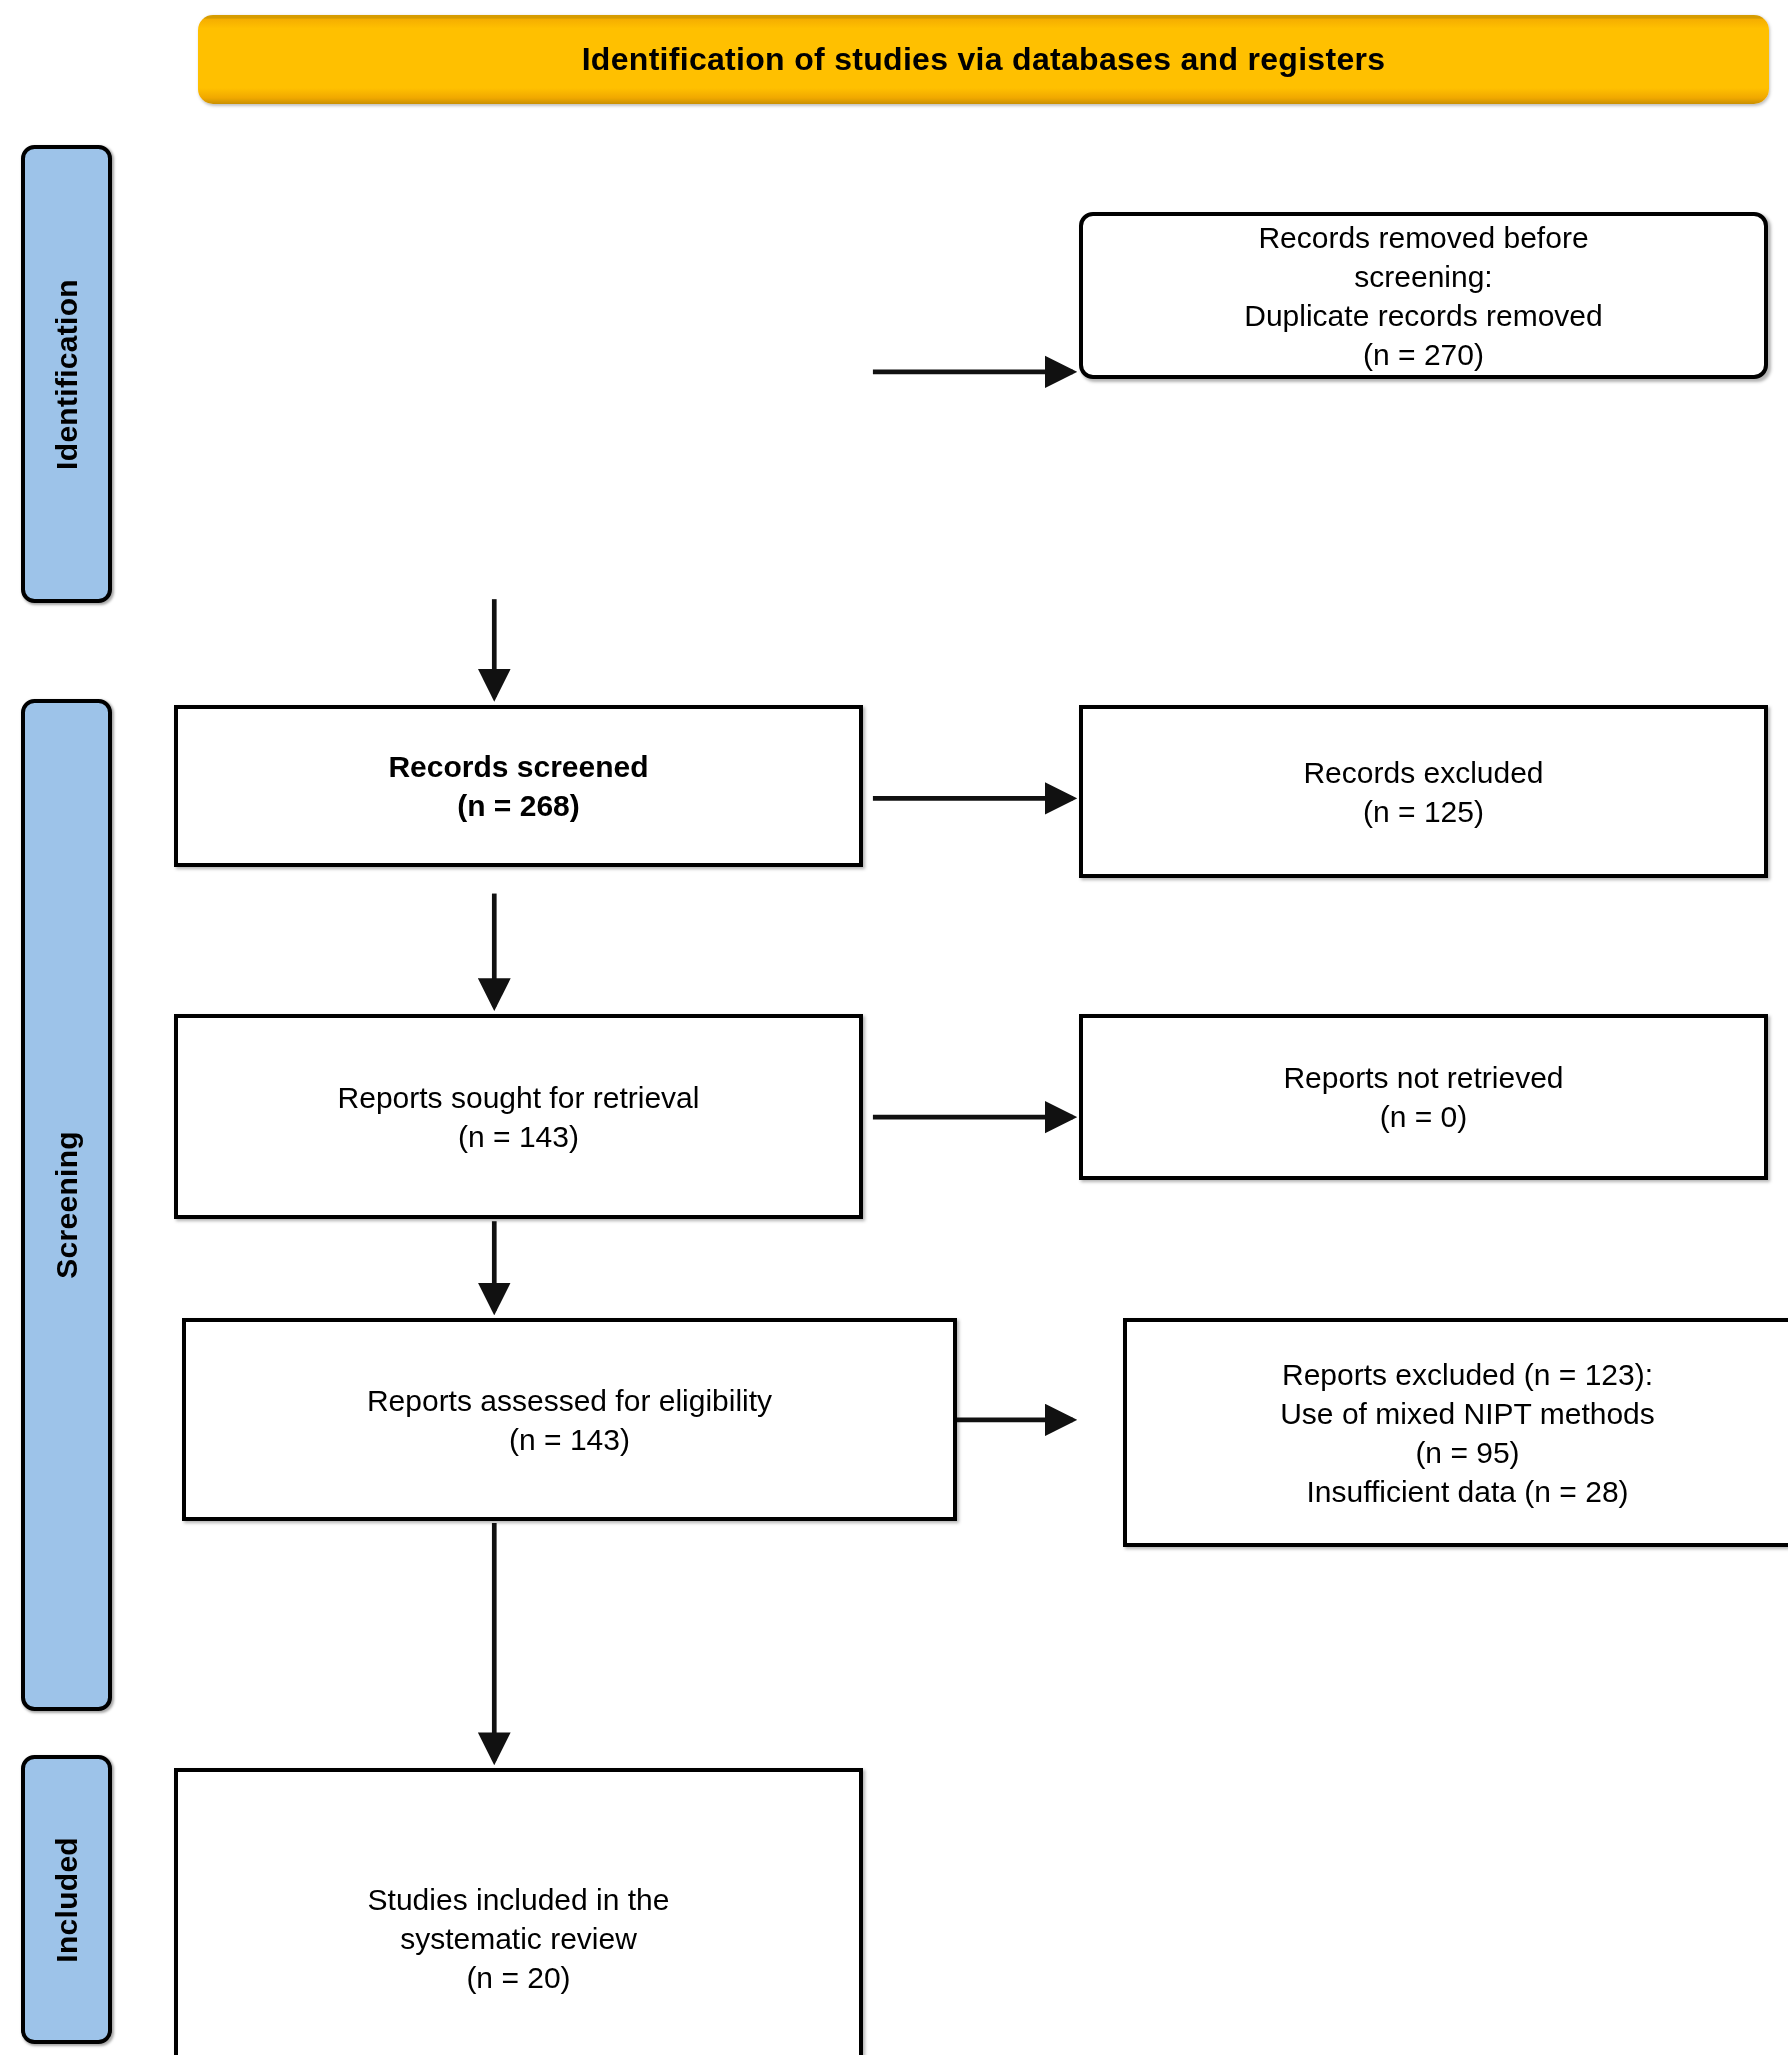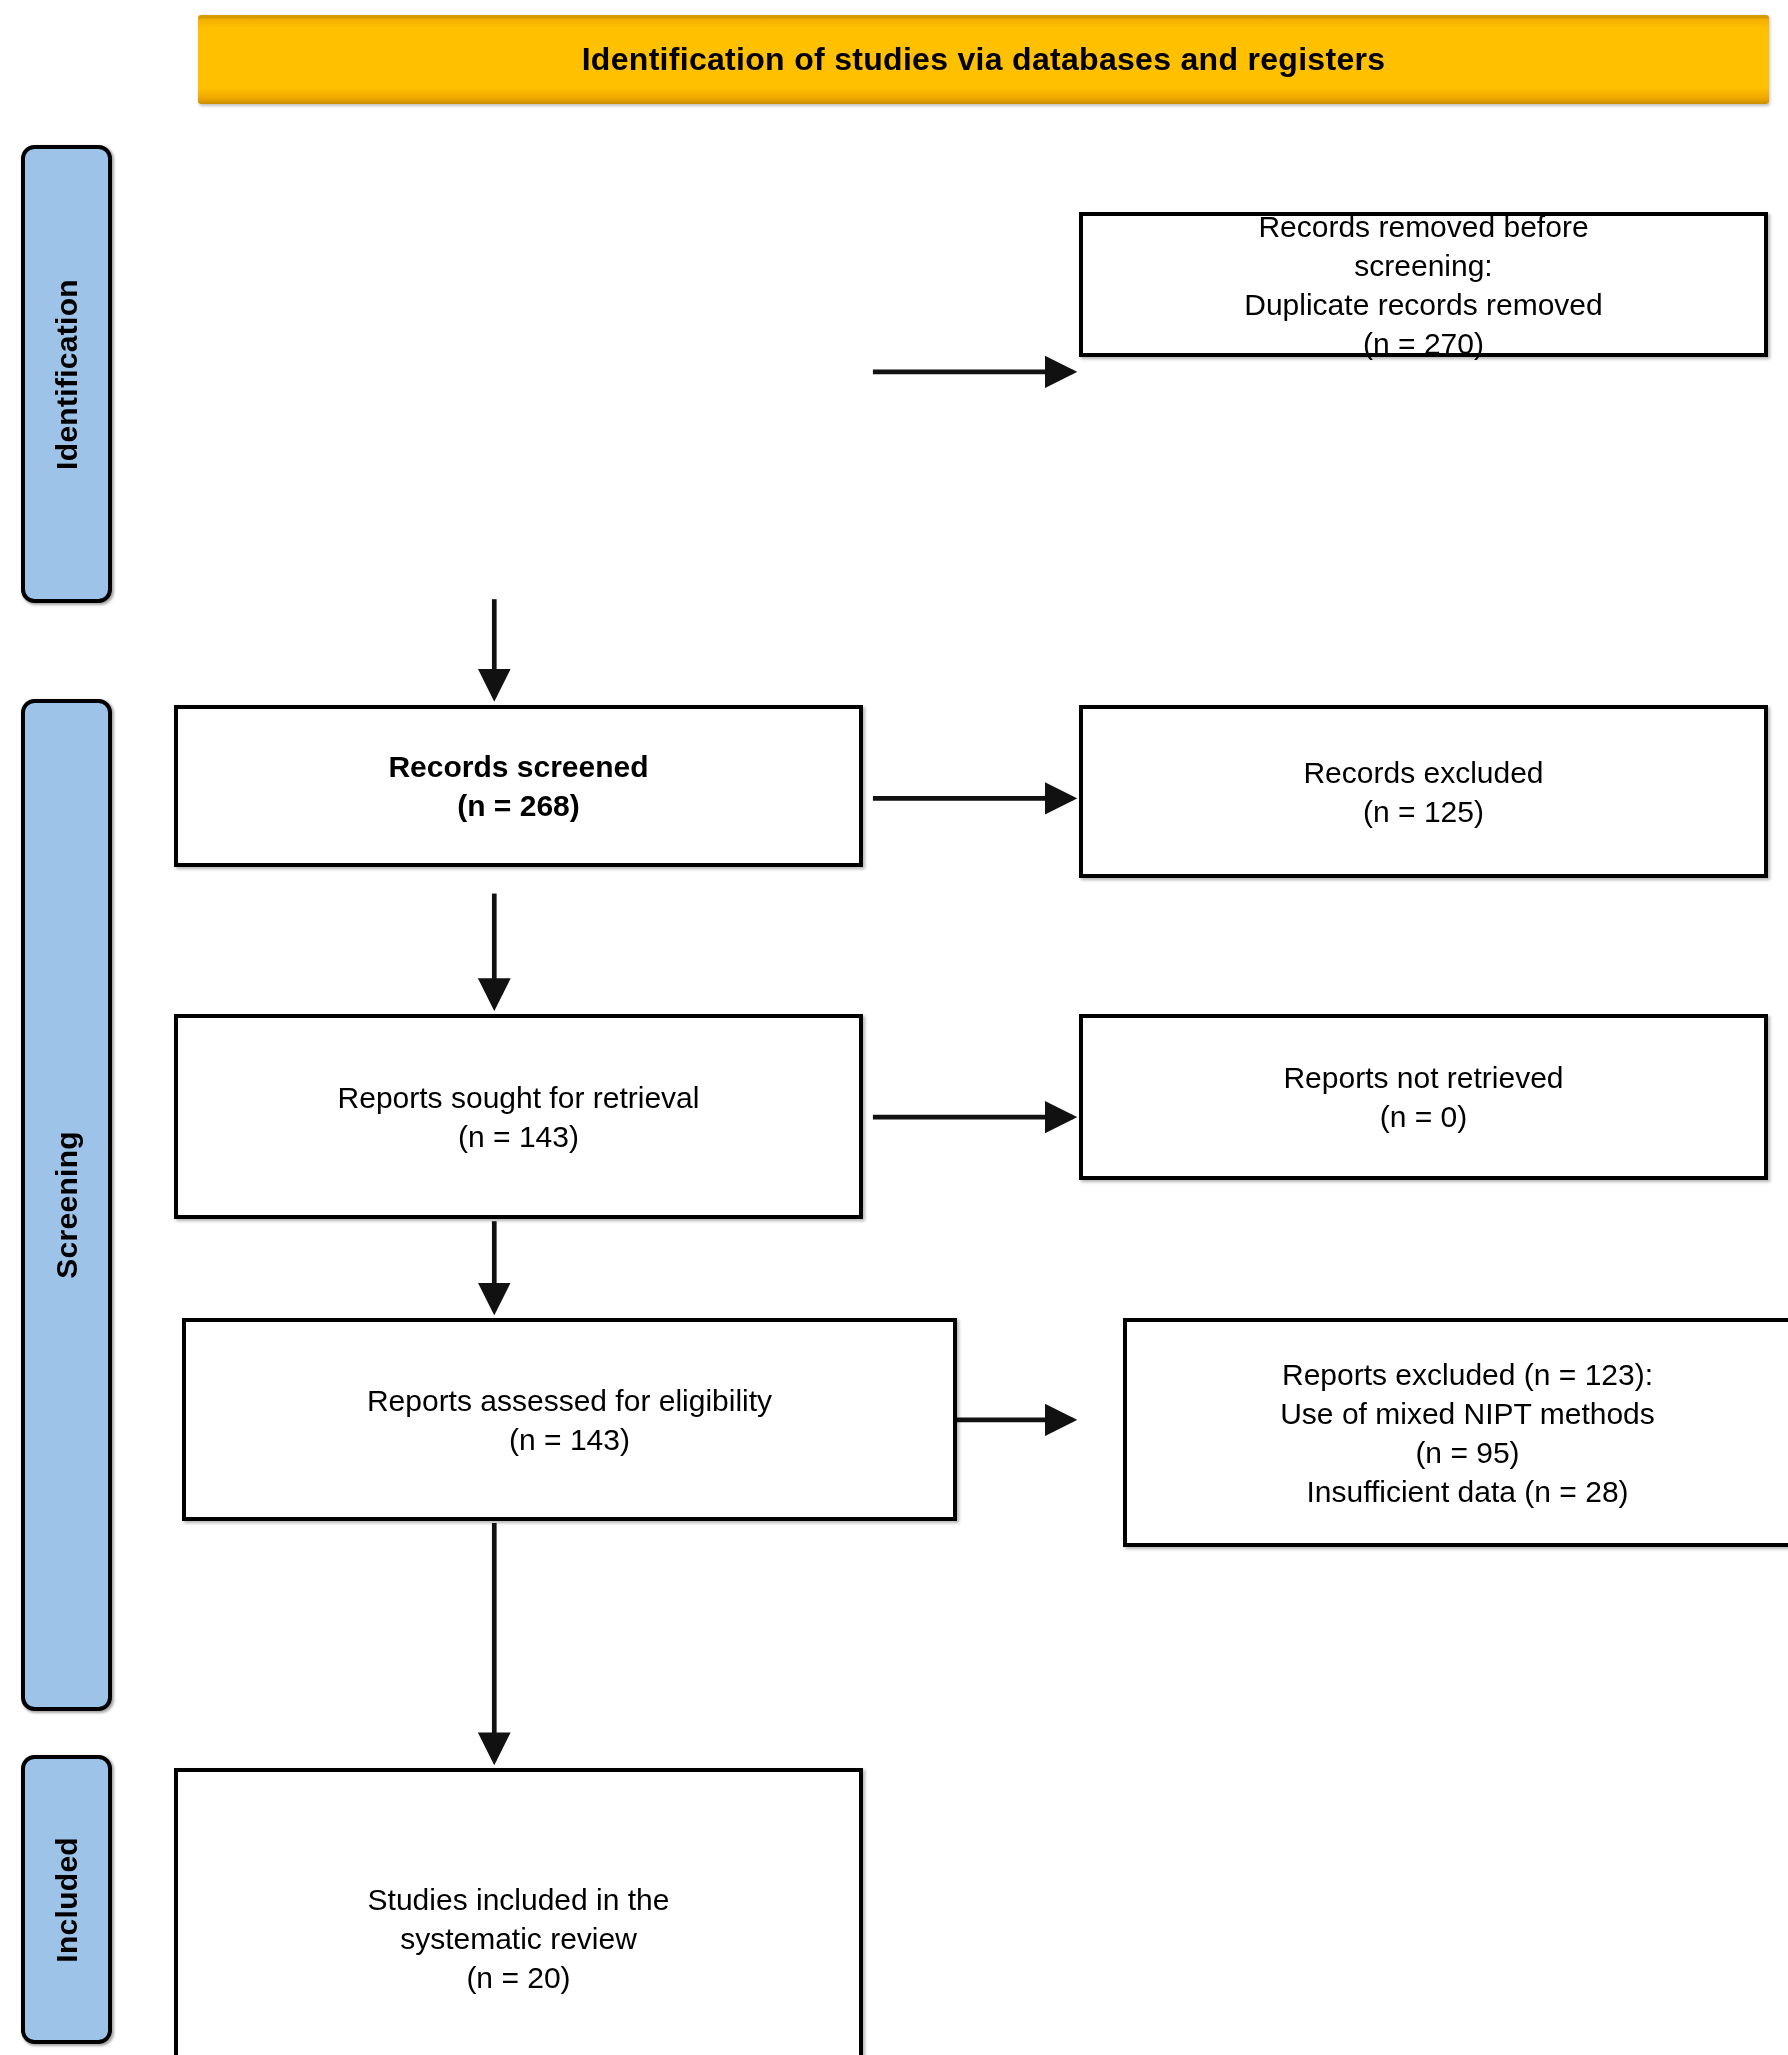--- a/index.html
+++ b/index.html
@@ -23,21 +23,21 @@
     position: absolute;
     left: 198px;
     top: 14.6px;
     width: 1571px;
     height: 89px;
     background: linear-gradient(to bottom,
         #d69c00 0px, #d69c00 3.1px,
         #f5ae00 4.2px, #ffc000 13.5px,
         #ffc000 73px, #f0a800 83px,
         #c98f00 89px);
-    border-radius: 3px;
+    border-radius: 15px;
     box-shadow: 1px 1.6px 3.1px rgba(0,0,0,0.25);
     display: flex;
     align-items: center;
     justify-content: center;
     box-sizing: border-box;
   }
   .banner-title {
     font-size: 32px;
     font-weight: bold;
     color: #000000;
@@ -92,21 +92,21 @@
   }
 
   
   #box-identified { left: 174px; top: 134px;  width: 689px; height: 464px; }
   #box-screened   { left: 174px; top: 705px; width: 689px; height: 162px; font-weight: bold; }
   #box-sought     { left: 174px; top: 1014px; width: 689px; height: 205px; }
   #box-assessed   { left: 174px; top: 1318px; width: 775px; height: 203px; margin-left: 8px; }
   #box-included   { left: 174px; top: 1768px; width: 689px; height: 340px; }
 
   
-  #box-removed       { left: 1079px; top: 212px;  width: 689px; height: 145px; }
+  #box-removed       { left: 1079px; top: 212px;  width: 689px; height: 167px; border-radius: 14px; }
   #box-rec-excluded  { left: 1079px; top: 705px; width: 689px; height: 173px; }
   #box-not-retrieved { left: 1079px; top: 1014px; width: 689px; height: 166px; }
   #box-rep-excluded  { left: 1079px; top: 1318px; width: 689px; height: 229px; margin-left: 44px; }
 
   
   #box-identified .flow-text { line-height: 1.34; }
 
   
   #connectors {
     position: absolute;

